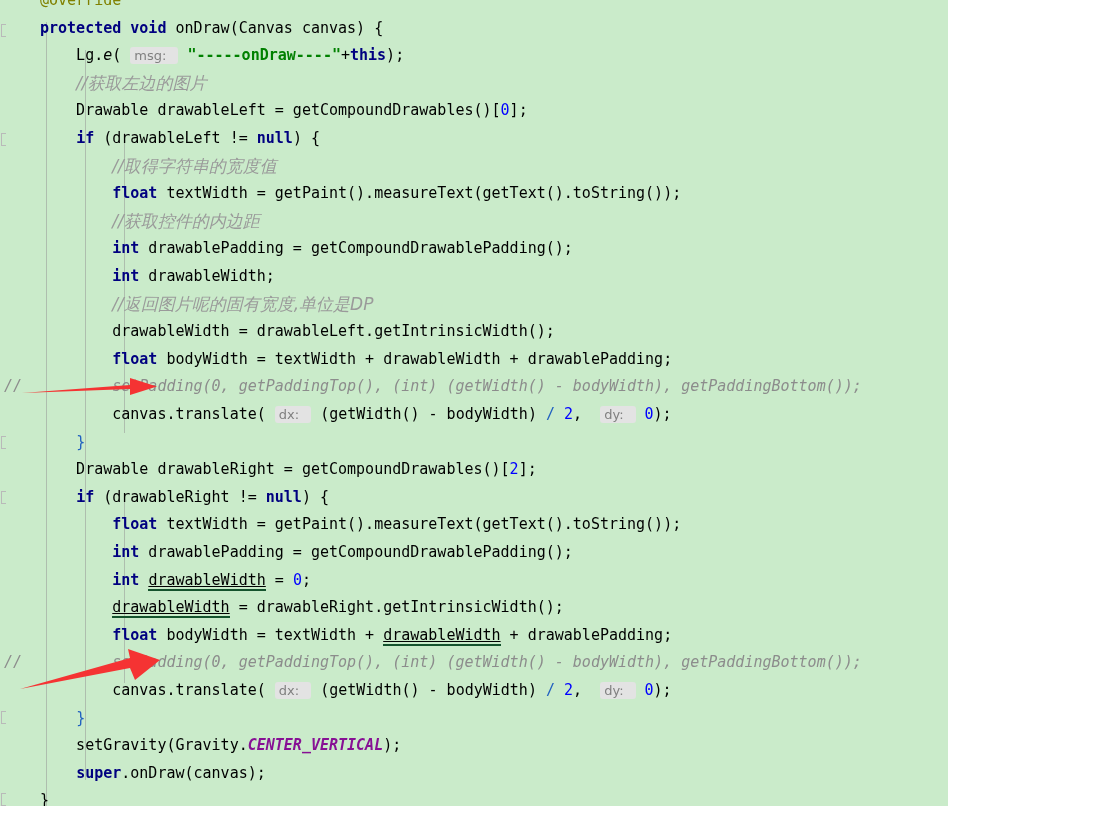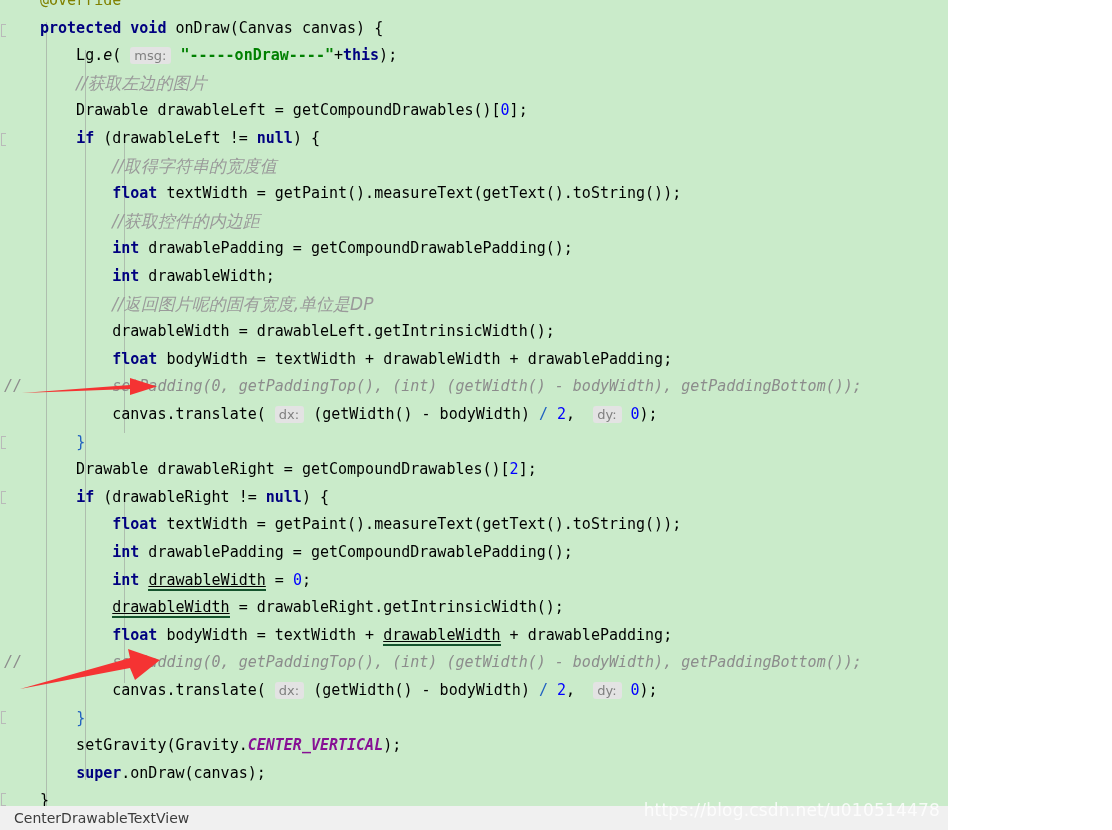--- a/index.html
+++ b/index.html
@@ -84,21 +84,21 @@
               font-family: "DejaVu Sans", "Liberation Sans", sans-serif; font-size: 17px; }
   .anno     { color: #808000; }
   .statfield{ color: #871094; font-weight: bold; font-style: italic; }
   .meth-i   { font-style: italic; }
   .warnu    { border-bottom: 2px solid #14532d; text-decoration: underline; }
   .brace-b  { color: #2060c0; }
   .pv {
     color: #808080;
     background: #e3e3e3;
     border-radius: 3px;
-    padding: 1px 5px 1px 4px;
+    padding: 1px 12px 1px 4px;
     font-size: 13px;
     font-family: "DejaVu Sans", "Liberation Sans", sans-serif;
   }
   
   .gutter-slashes {
     position: absolute;
     left: 4px;
     top: 0;
     color: #8C8C8C;
     font-style: italic;
@@ -168,19 +168,15 @@
     <svg class="arrow-svg" style="left:22px; top:372px;" width="140" height="28" viewBox="0 0 140 28">
       <polygon points="0,21 108,13 108,6 135,14.5 108,23 108,17" fill="#F53333"></polygon>
     </svg>
 
     <svg class="arrow-svg" style="left:20px; top:645px;" width="145" height="46" viewBox="0 0 145 46">
       <polygon points="0,44 110,13 108,4 140,15 115,35 110,23" fill="#F53333"></polygon>
     </svg>
 
   </div>
 
-  <div id="breadcrumb-bar">
-    <span id="breadcrumb-text">CenterDrawableTextView</span>
-  </div>
 
-  <div id="watermark">https://blog.csdn.net/u010514478</div>
 
 </div>
 
 </body></html>

